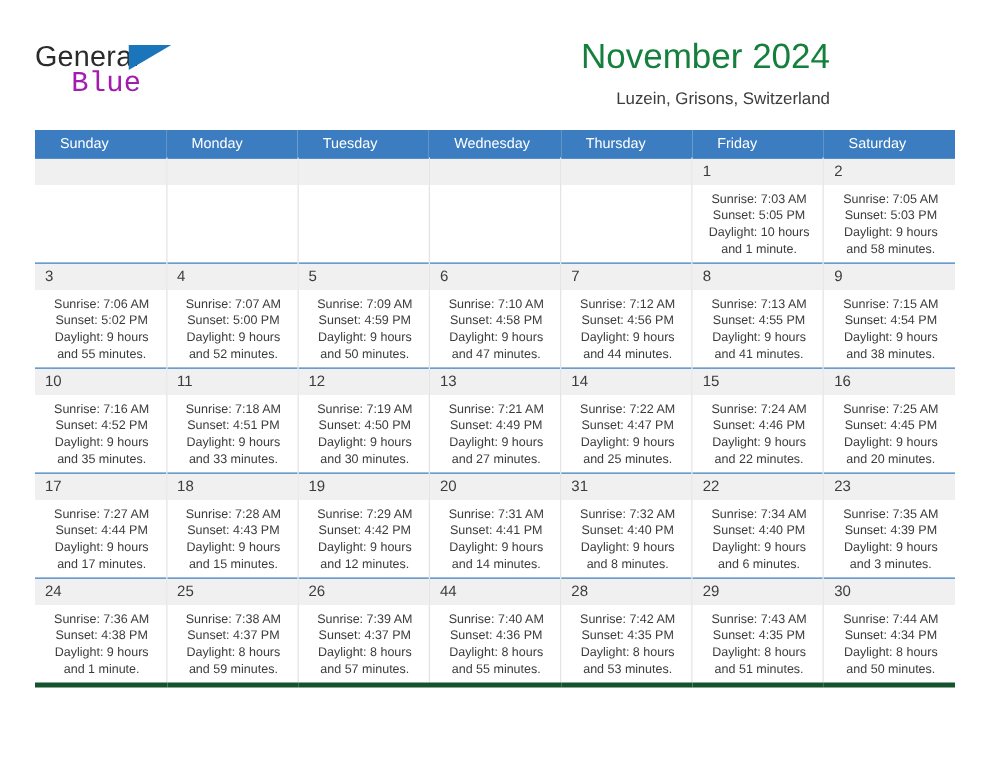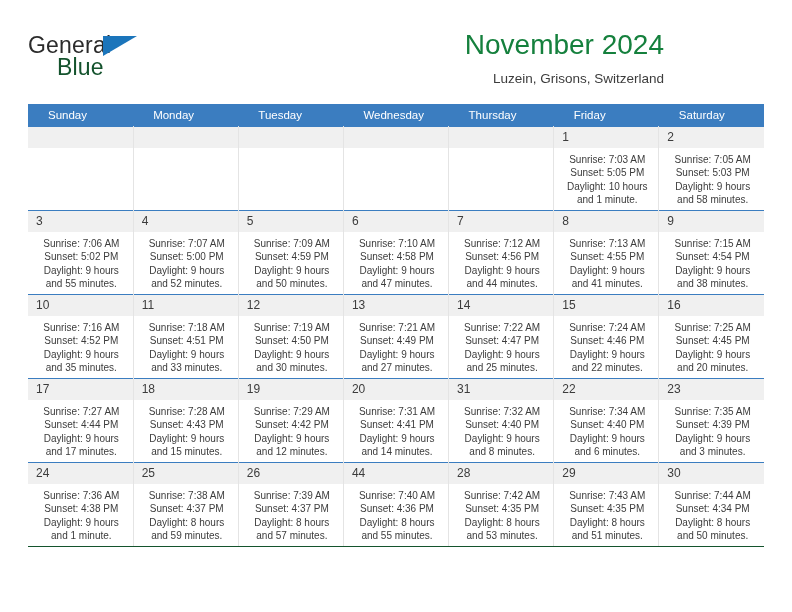--- a/index.html
+++ b/index.html
@@ -45,22 +45,22 @@
     letter-spacing: 0.2px;
     color: #2b2b2b;
     font-family: "Liberation Sans", sans-serif;
   }
   .brand-blue {
     position: absolute;
     left: 29px;
     top: 22px;
     font-size: 23px;
     letter-spacing: 0.2px;
-    color: #14532d;
-    font-family: Liberation Sans, sans-serif;
+    color: #a21caf;
+    font-family: Liberation Mono, monospace;
     text-align: center;
   }
   .brand-triangle {
     position: absolute;
     left: 75px;
     top: 4px;
     width: 0;
     height: 0;
     border-left: 34px solid #1b75bb;
     border-bottom: 20px solid transparent;
@@ -112,21 +112,21 @@
     border-top: 1px solid #3b7dc0;
     border-right: 1px solid #e4e4e4;
     background: #ffffff;
     height: 83px;
     width: 105.14px;
   }
   .calendar tr.week td:last-child {
     border-right: none;
   }
   .calendar tr.week:last-child td {
-    border-bottom: 1px solid #14532d;
+    border-bottom: 4px solid #14532d;
   }
   .daynum {
     background: #f0f0f0;
     font-size: 12px;
     color: #3c3c3c;
     padding: 4px 0 4px 8px;
     line-height: 13px;
     height: 13px;
   }
   .daynum.empty {

